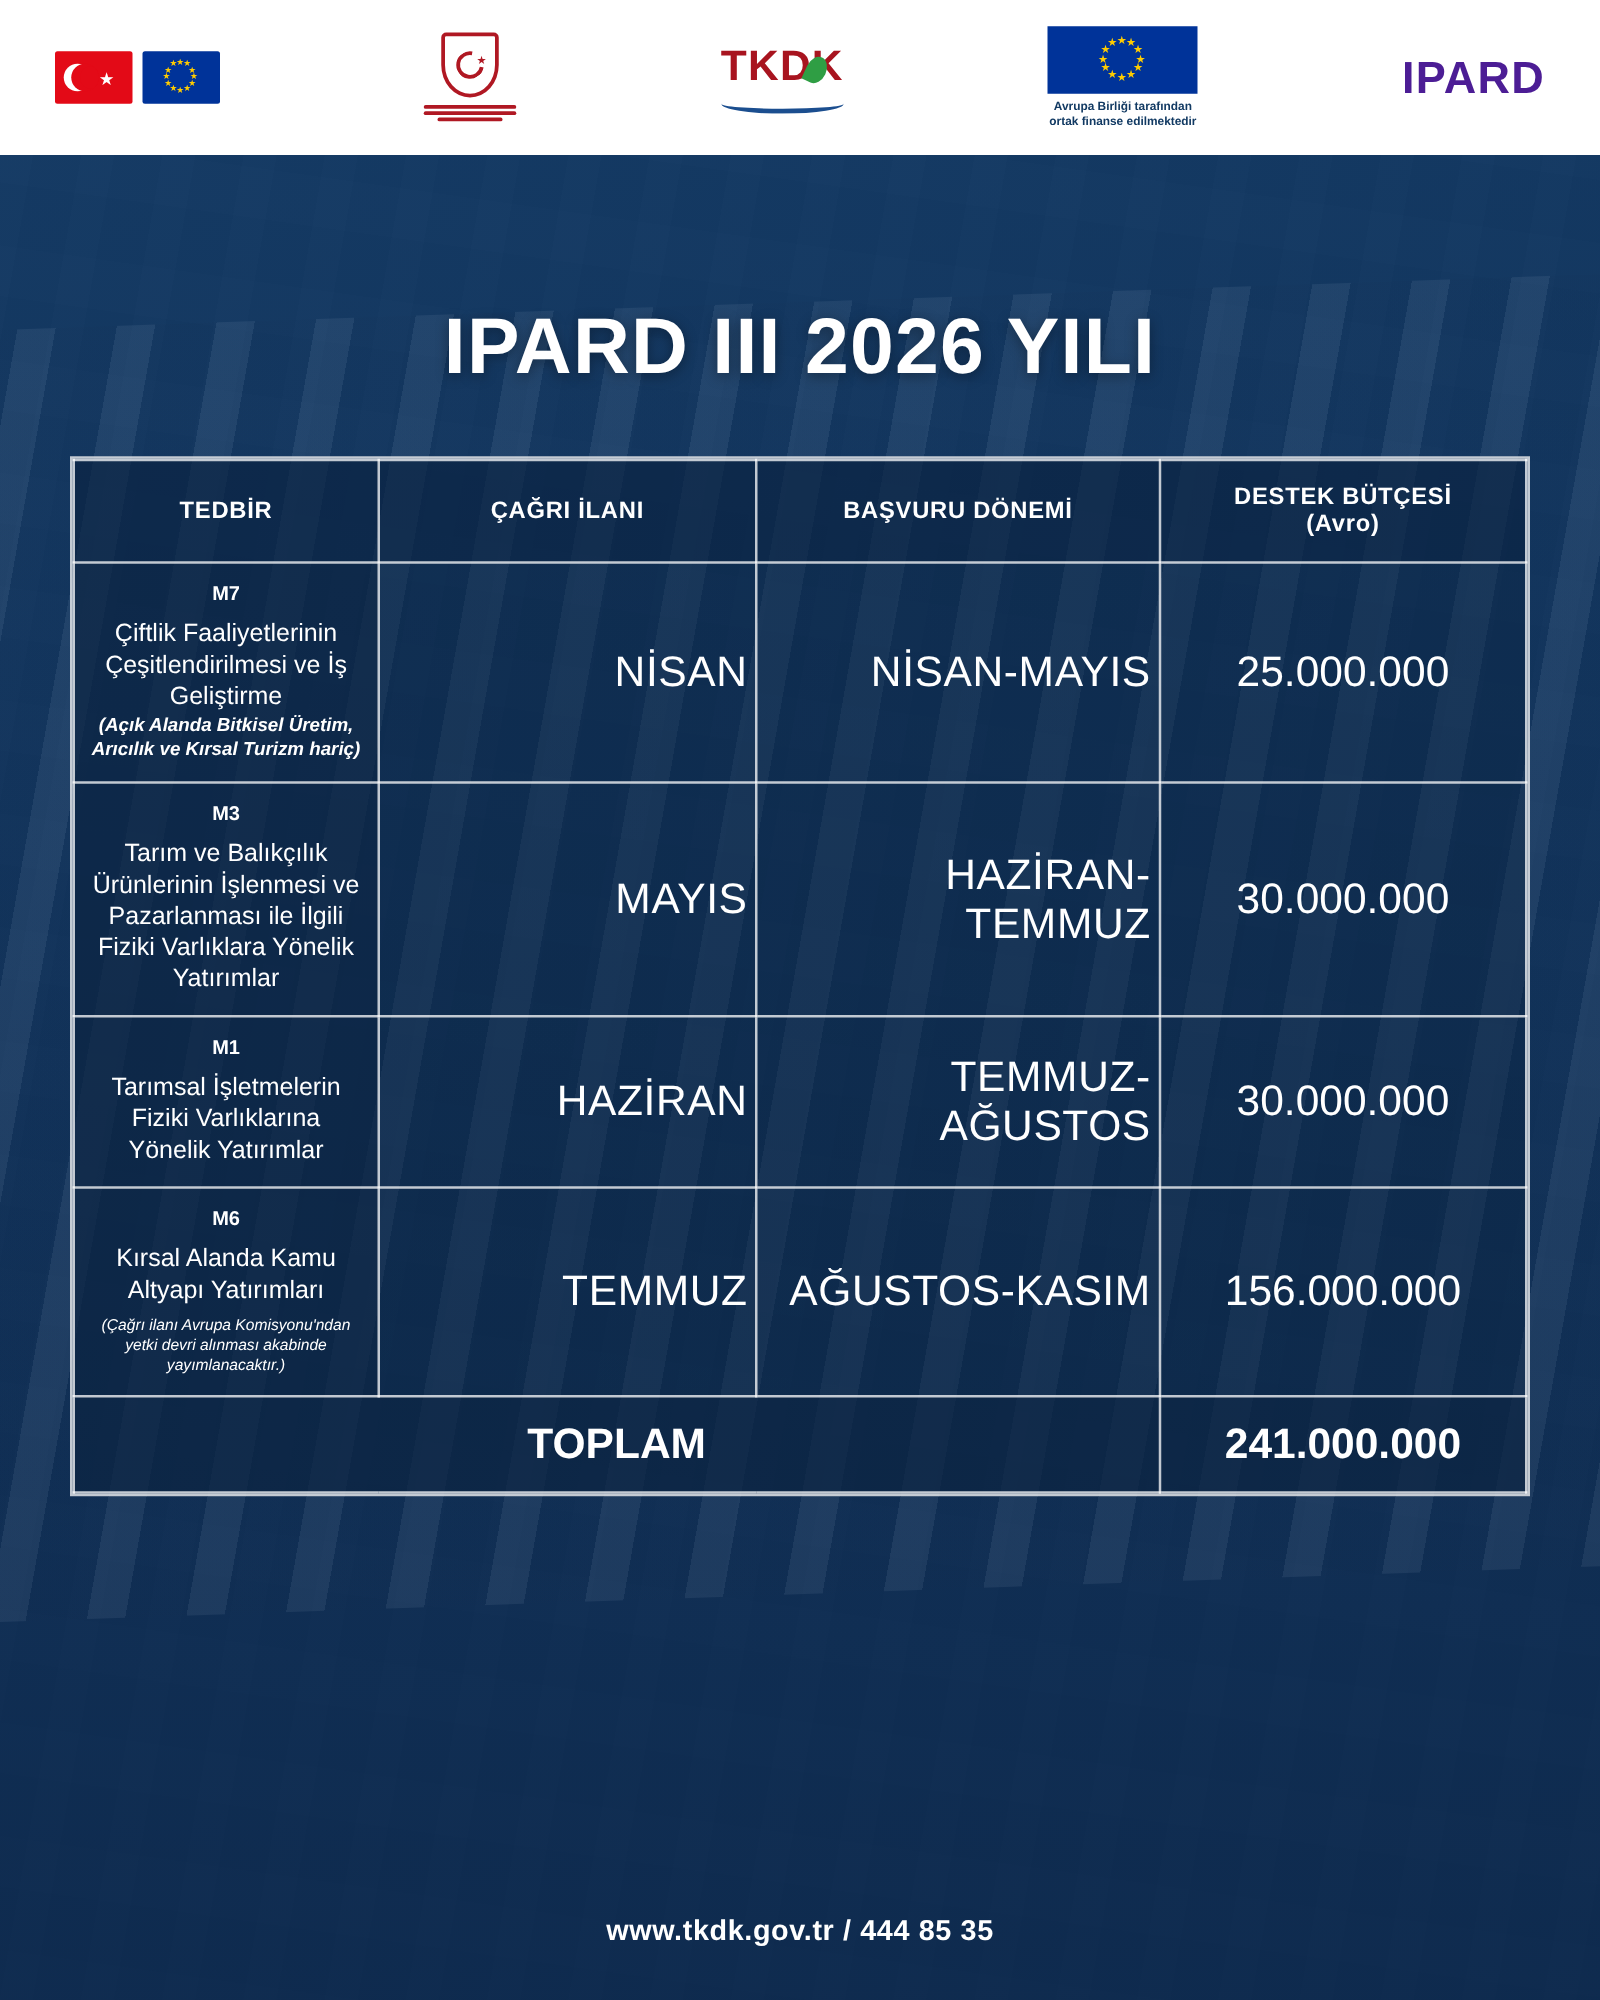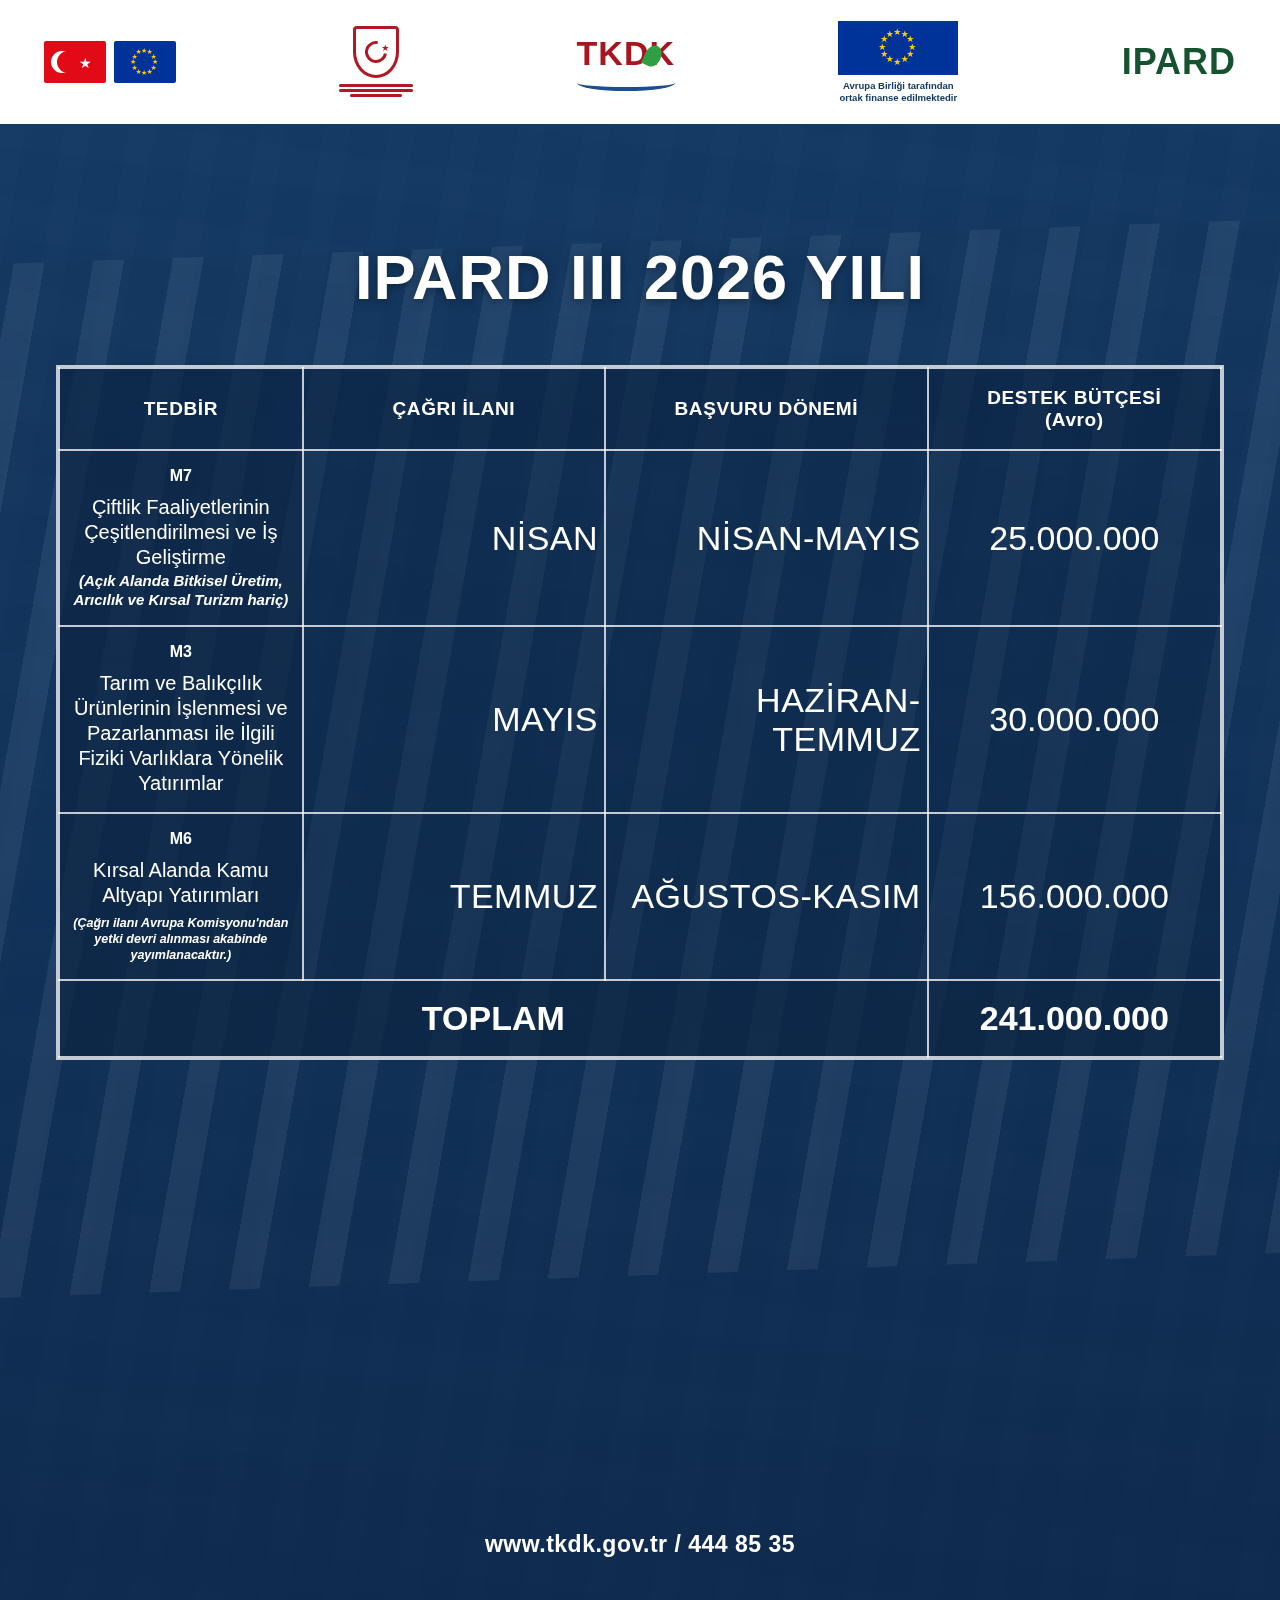--- a/index.html
+++ b/index.html
@@ -166,21 +166,21 @@
     margin-top: 5px;
     font-size: 9.5px;
     font-weight: bold;
     color: #123a63;
     line-height: 12px;
   }
 
   .ipard-word {
     font-size: 36px;
     font-weight: bold;
-    color: #14532d;
+    color: #4c1d95;
     letter-spacing: 1px;
   }
 
   
   .poster {
     position: absolute;
     top: 124px; left: 0; right: 0; bottom: 0;
     background:
       linear-gradient(180deg, rgba(17,54,95,0.86) 0%, rgba(16,49,88,0.88) 45%, rgba(14,42,78,0.93) 100%),
       repeating-linear-gradient(100deg, rgba(255,255,255,0.045) 0px, rgba(255,255,255,0.045) 26px, rgba(0,0,0,0.05) 26px, rgba(0,0,0,0.05) 64px),
@@ -260,21 +260,21 @@
   }
   td.measure .note {
     font-size: 15px;
     font-style: italic;
     font-weight: bold;
     line-height: 1.25;
     margin-top: 2px;
   }
   td.measure .note.small {
     font-size: 12.5px;
-    font-weight: bold;
+    font-weight: normal;
     margin-top: 8px;
   }
   td.big {
     font-size: 34px;
     font-weight: 500;
     padding: 22px 6px;
     letter-spacing: 0.5px;
     text-align: right;
   }
   td.amount {
@@ -407,20 +407,29 @@
         <tr>
           <td class="measure">
             <div class="code">M3</div>
             <div class="name">Tarım ve Balıkçılık Ürünlerinin İşlenmesi ve Pazarlanması ile İlgili Fiziki Varlıklara Yönelik Yatırımlar</div>
           </td>
           <td class="big">MAYIS</td>
           <td class="big">HAZİRAN-TEMMUZ</td>
           <td class="amount">30.000.000</td>
         </tr>
 
+        <tr>
+          <td class="measure">
+            <div class="code">M1</div>
+            <div class="name">Tarımsal İşletmelerin Fiziki Varlıklarına Yönelik Yatırımlar</div>
+          </td>
+          <td class="big">HAZİRAN</td>
+          <td class="big">TEMMUZ-AĞUSTOS</td>
+          <td class="amount">30.000.000</td>
+        </tr>
 
         <tr>
           <td class="measure">
             <div class="code">M6</div>
             <div class="name">Kırsal Alanda Kamu Altyapı Yatırımları</div>
             <div class="note small">(Çağrı ilanı Avrupa Komisyonu'ndan yetki devri alınması akabinde yayımlanacaktır.)</div>
           </td>
           <td class="big">TEMMUZ</td>
           <td class="big">AĞUSTOS-KASIM</td>
           <td class="amount">156.000.000</td>

